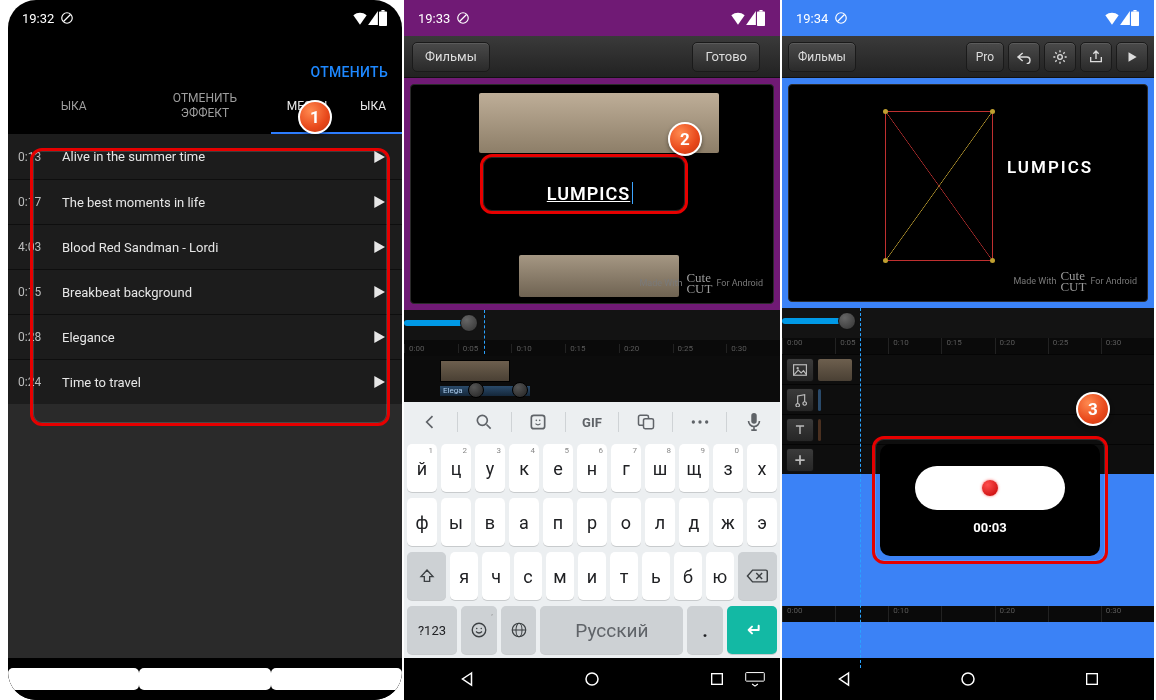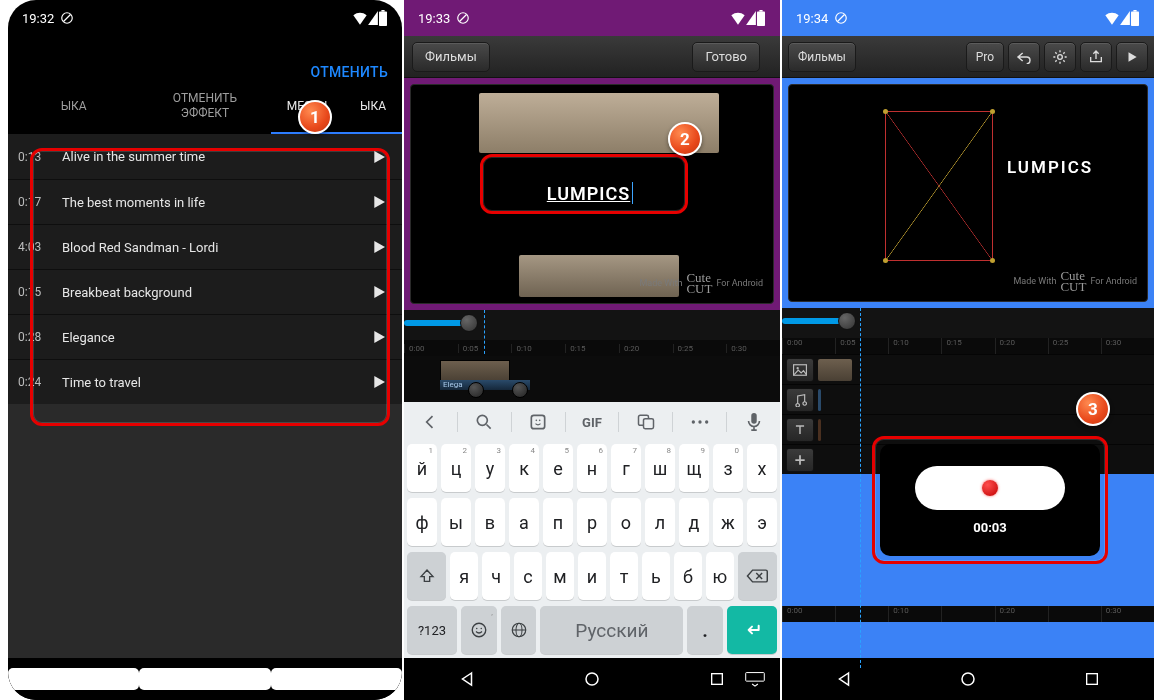--- a/index.html
+++ b/index.html
@@ -48,21 +48,21 @@
   .p2 .watermark { position: absolute; right: 10px; bottom: 8px; color: #7a7a7a; font-size: 9px; display: flex; align-items: center; gap: 4px; }
   .p2 .watermark .cute { font-family: cursive; font-size: 13px; color: #9a9a9a; line-height: .9; }
   .p2 .tlhead { height: 30px; background: #131313; position: relative; }
   .p2 .tlhead .scrub { position: absolute; left: 0; top: 10px; height: 6px; width: 60px; background: #0099e6; border-radius: 3px; }
   .p2 .tlhead .knob { position: absolute; left: 56px; top: 4px; width: 18px; height: 18px; background: radial-gradient(circle at 35% 30%,#666,#333); border-radius: 50%; border: 1px solid #111; }
   .p2 .tlhead .playline { position: absolute; left: 80px; top: 0; bottom: -60px; width: 0; border-left: 1px dashed #2aa3ff; }
   .p2 .ruler { height: 16px; background: #0a0a0a; color: #5a5a5a; font-size: 8px; display: flex; align-items: center; }
   .p2 .ruler span { flex: 1; text-align: left; padding-left: 4px; border-left: 1px solid #222; }
   .p2 .tracks { height: 46px; background: #0c0c0c; position: relative; }
   .p2 .tracks .vclip { position: absolute; left: 36px; top: 4px; width: 70px; height: 22px; background: linear-gradient(#6d5f4e,#4a4034); border: 1px solid #000; }
-  .p2 .tracks .aclip { position: absolute; left: 36px; top: 24px; width: 90px; height: 10px; background: linear-gradient(#2a4a6a,#15273a); color: #a7c7e7; font-size: 8px; padding-left:3px; overflow:hidden;}
+  .p2 .tracks .aclip { position: absolute; left: 36px; top: 30px; width: 90px; height: 10px; background: linear-gradient(#2a4a6a,#15273a); color: #a7c7e7; font-size: 8px; padding-left:3px; overflow:hidden;}
   .p2 .tracks .ahandle { position: absolute; top:26px; width:16px; height:16px; border-radius:50%; background: radial-gradient(circle at 35% 30%,#555,#222); border:1px solid #000;}
 
   .keyboard { background: #eceff1; flex: 1; display: flex; flex-direction: column; }
   .kb-toolbar { height: 40px; display: flex; align-items: center; }
   .kb-tb-btn { flex: 1; display: flex; align-items: flex-start; justify-content: center; color: #5f6368; font-size: 13px; font-weight: 500; }
   .kb-tb-sep { width: 1px; height: 20px; background: #cfd3d6; }
   .kb-rows { flex: 1; display: flex; flex-direction: column; padding: 2px 3px 4px; gap: 6px; }
   .kb-row { display: flex; gap: 4px; flex:1; }
   .key { flex: 1; background: #fff; border-radius: 5px; box-shadow: 0 1px 0 rgba(0,0,0,.15); display: flex; align-items: center; justify-content: center; color: #202124; font-size: 18px; position: relative; }
   .key .hint { position: absolute; top: 2px; right: 4px; font-size: 8px; color: #888; }

